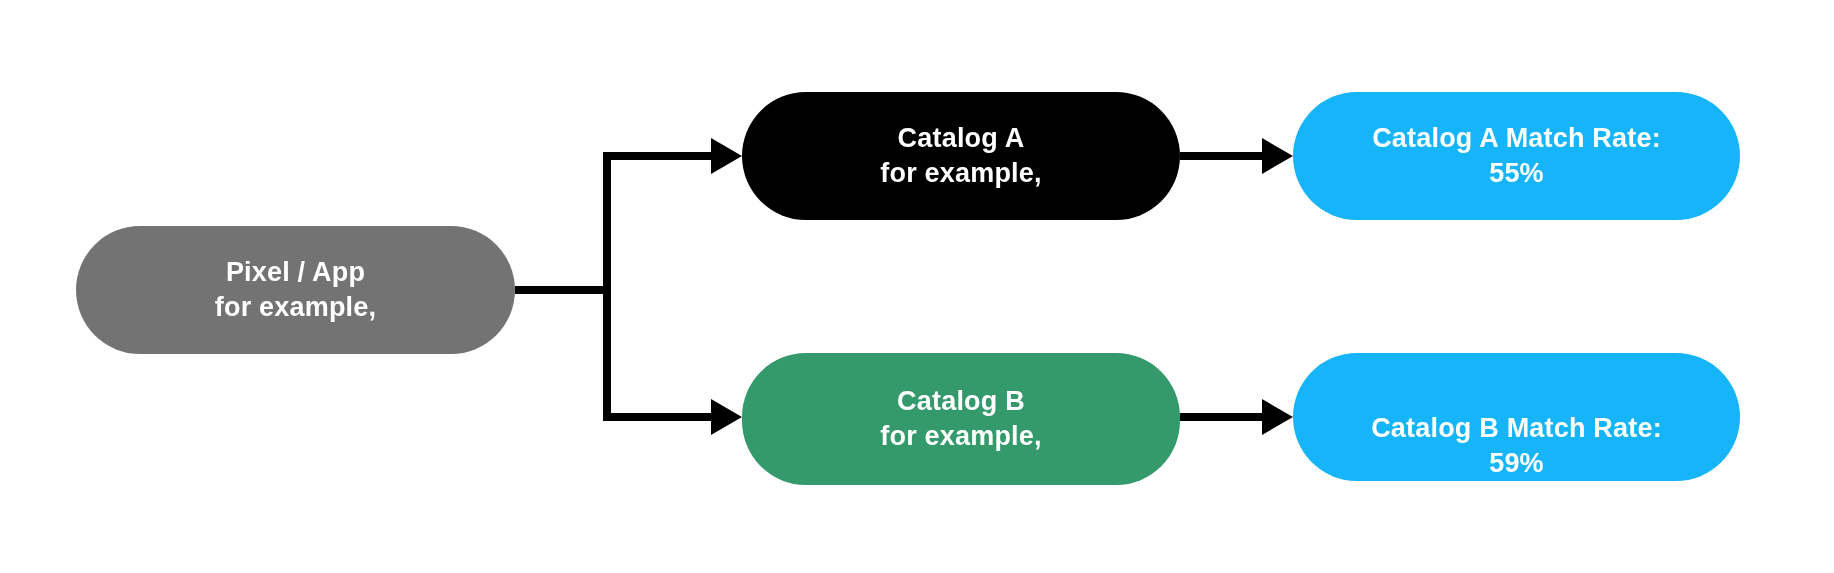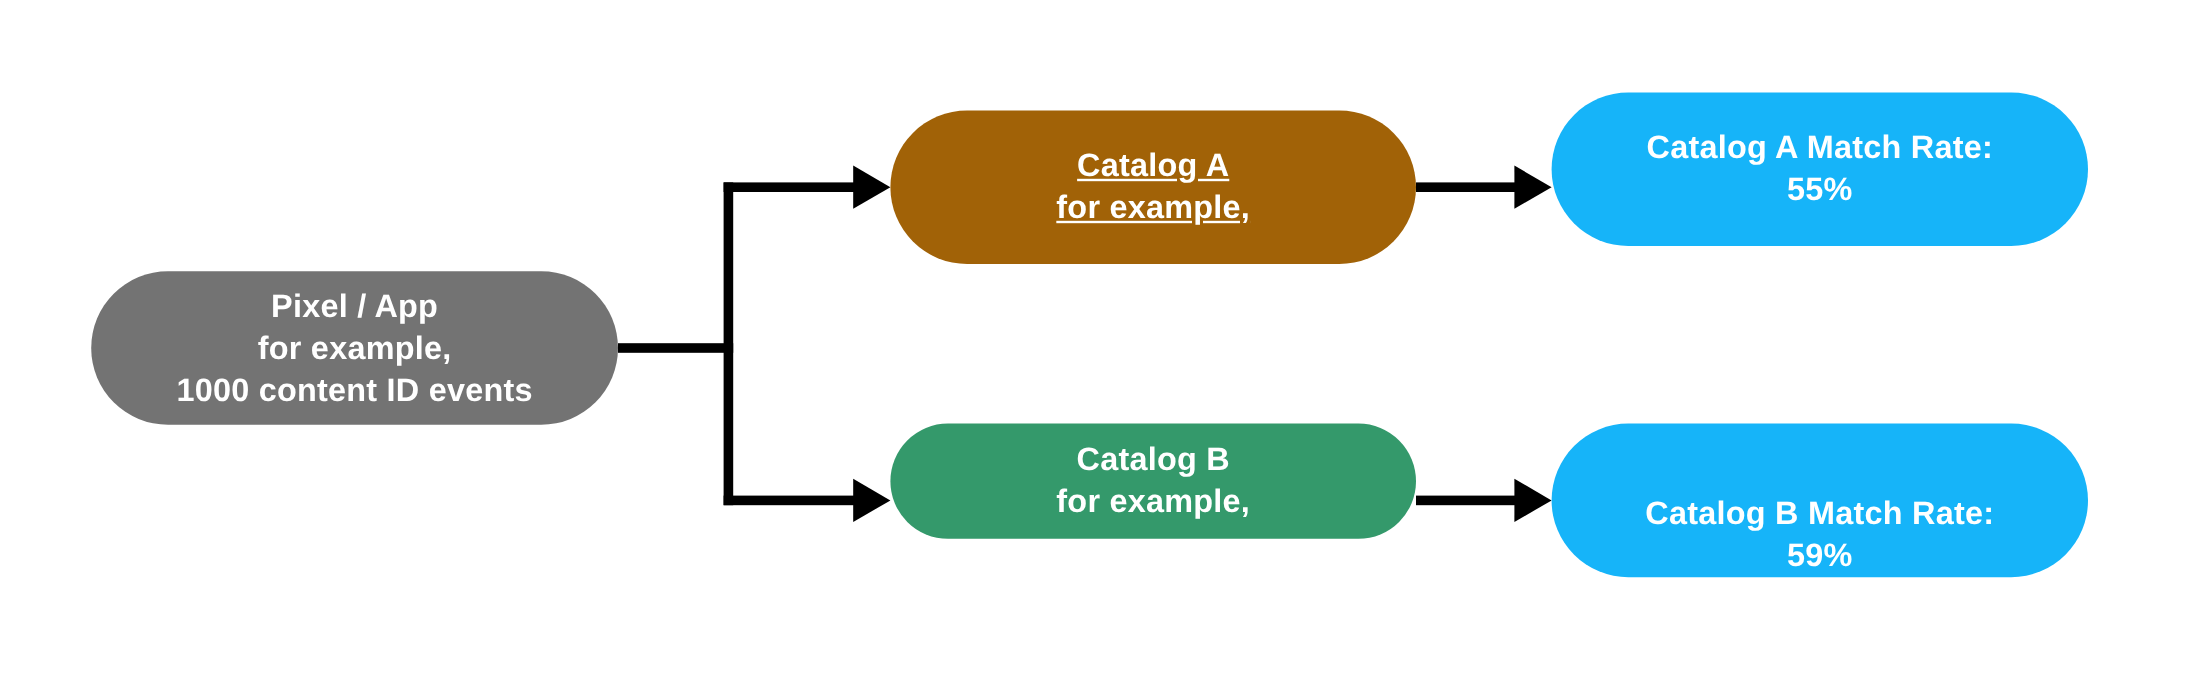--- a/index.html
+++ b/index.html
@@ -23,22 +23,22 @@
     color: #ffffff;
     font-weight: 700;
     font-size: 27px;
     line-height: 35px;
     letter-spacing: 0.2px;
   }
   .node span { display: block; white-space: nowrap; }
 
   .node-source    { left: 76px;   top: 226px; width: 439px; height: 128px; }
   .node-catalog-a { left: 742px;  top: 92px;  width: 438px; height: 128px; }
-  .node-catalog-b { left: 742px;  top: 353px; width: 438px; height: 96px; text-align: center; }
-  .node-match-a   { left: 1293px; top: 77px;  width: 447px; height: 128px; }
+  .node-catalog-b { left: 742px;  top: 353px; width: 438px; height: 132px; text-align: center; }
+  .node-match-a   { left: 1293px; top: 92px;  width: 447px; height: 128px; }
   .node-match-b   { left: 1293px; top: 353px; width: 447px; height: 128px; justify-content: flex-end; }
 
   .edge {
     position: absolute;
     background: #000000;
   }
   .edge-source-stub   { left: 515px;  top: 286px; width: 96px;  height: 8px; }
   .edge-branch-vert   { left: 603px;  top: 152px; width: 8px;   height: 269px; }
   .edge-branch-a      { left: 603px;  top: 152px; width: 110px; height: 8px; }
   .edge-branch-b      { left: 603px;  top: 413px; width: 110px; height: 8px; }
@@ -70,24 +70,23 @@
   <div class="edge edge-branch-b"></div>
   <div class="arrowhead head-branch-b"></div>
   <div class="edge edge-match-a"></div>
   <div class="arrowhead head-match-a"></div>
   <div class="edge edge-match-b"></div>
   <div class="arrowhead head-match-b"></div>
 
   <div class="node node-source" style="background-color: #737373;">
     <span>Pixel / App</span>
     <span>for example,</span>
-    <span>1000 content ID events</span>
   </div>
 
-  <div class="node node-catalog-a" style="background-color: #a16207; text-decoration: underline;">
+  <div class="node node-catalog-a" style="background-color: #000000;">
     <span>Catalog A</span>
     <span>for example,</span>
   </div>
 
   <div class="node node-catalog-b" style="background-color: rgb(52, 153, 107);">
     <span>Catalog B</span>
     <span>for example,</span>
   </div>
 
   <div class="node node-match-a" style="background-color: rgb(22, 180, 249);">

